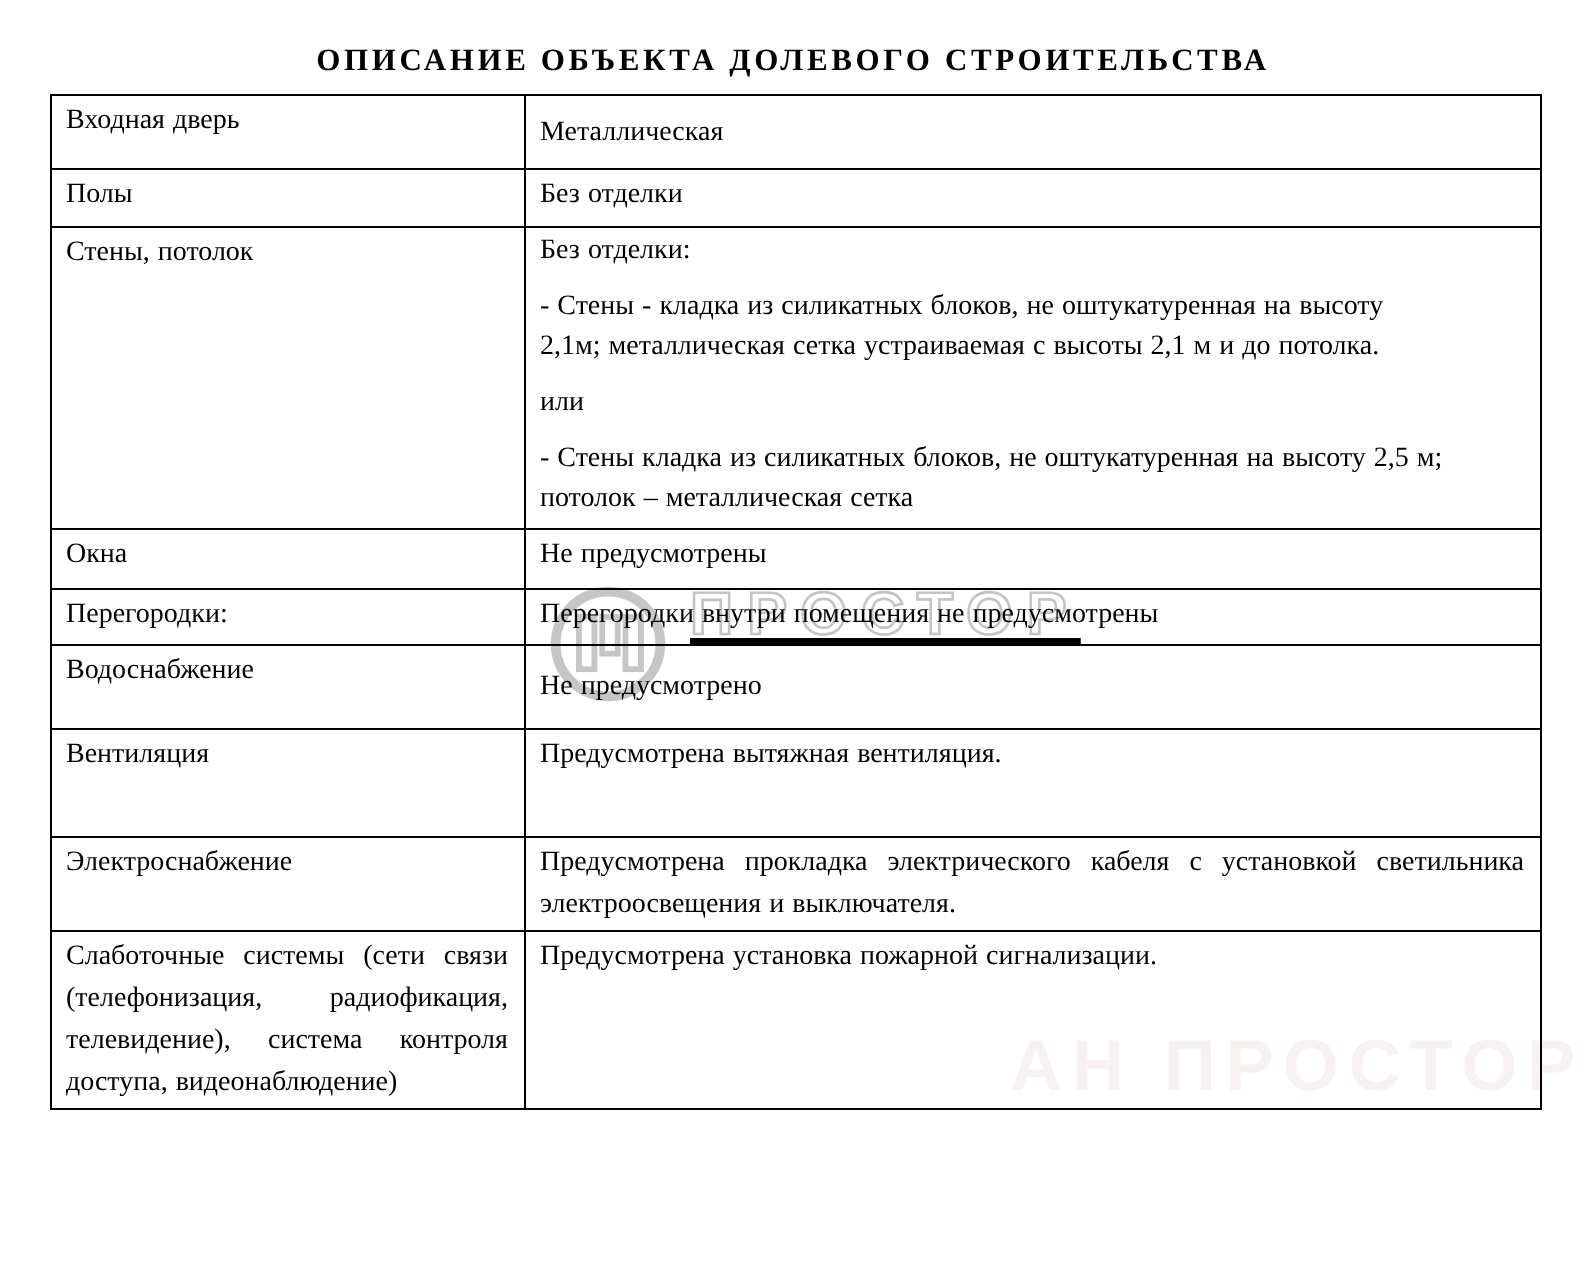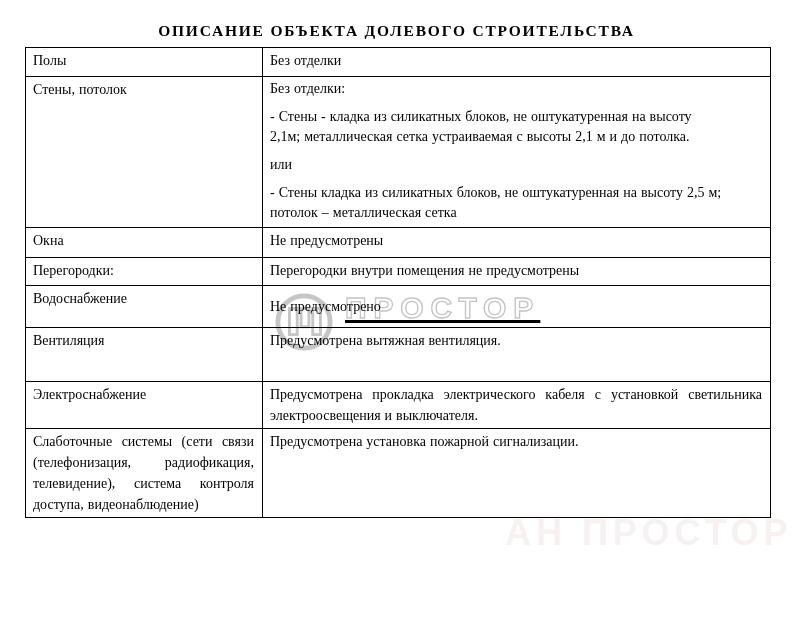--- a/index.html
+++ b/index.html
@@ -121,20 +121,24 @@
     </div>
   </div>
   <div class="wm-faint">АН ПРОСТОР</div>
 
   <table class="desc">
     <colgroup>
         <col class="c1">
         <col class="c2">
       </colgroup>
     <tbody>
+      <tr class="r0">
+        <td>Входная дверь</td>
+        <td class="vmid">Металлическая</td>
+      </tr>
       <tr class="r1">
         <td>Полы</td>
         <td>Без отделки</td>
       </tr>
       <tr class="r2">
         <td>Стены, потолок</td>
         <td>
           <p class="pre">Без отделки:</p>
           <p class="pre">- Стены - кладка из силикатных блоков, не оштукатуренная на высоту
 2,1м; металлическая сетка устраиваемая с высоты 2,1 м и до потолка.</p>

